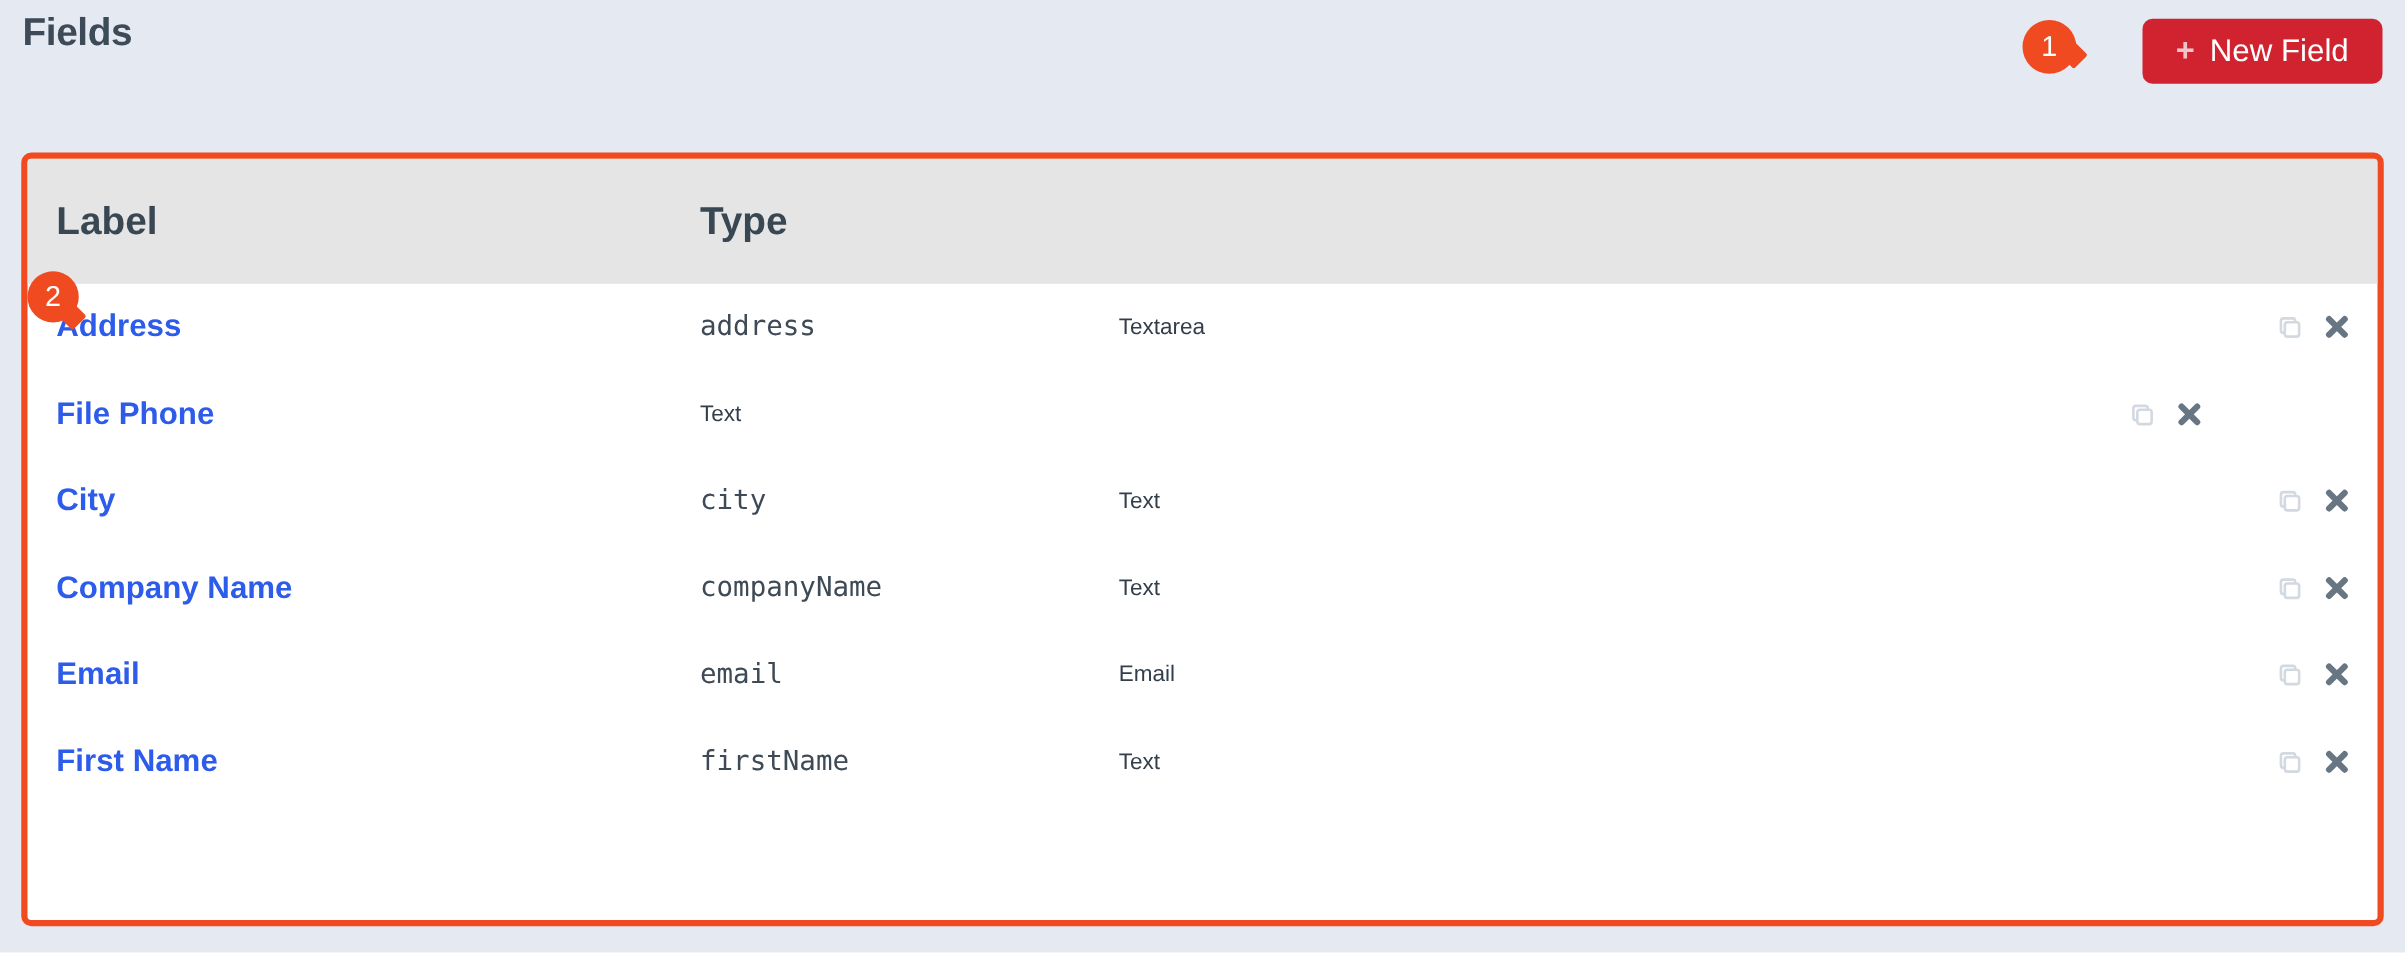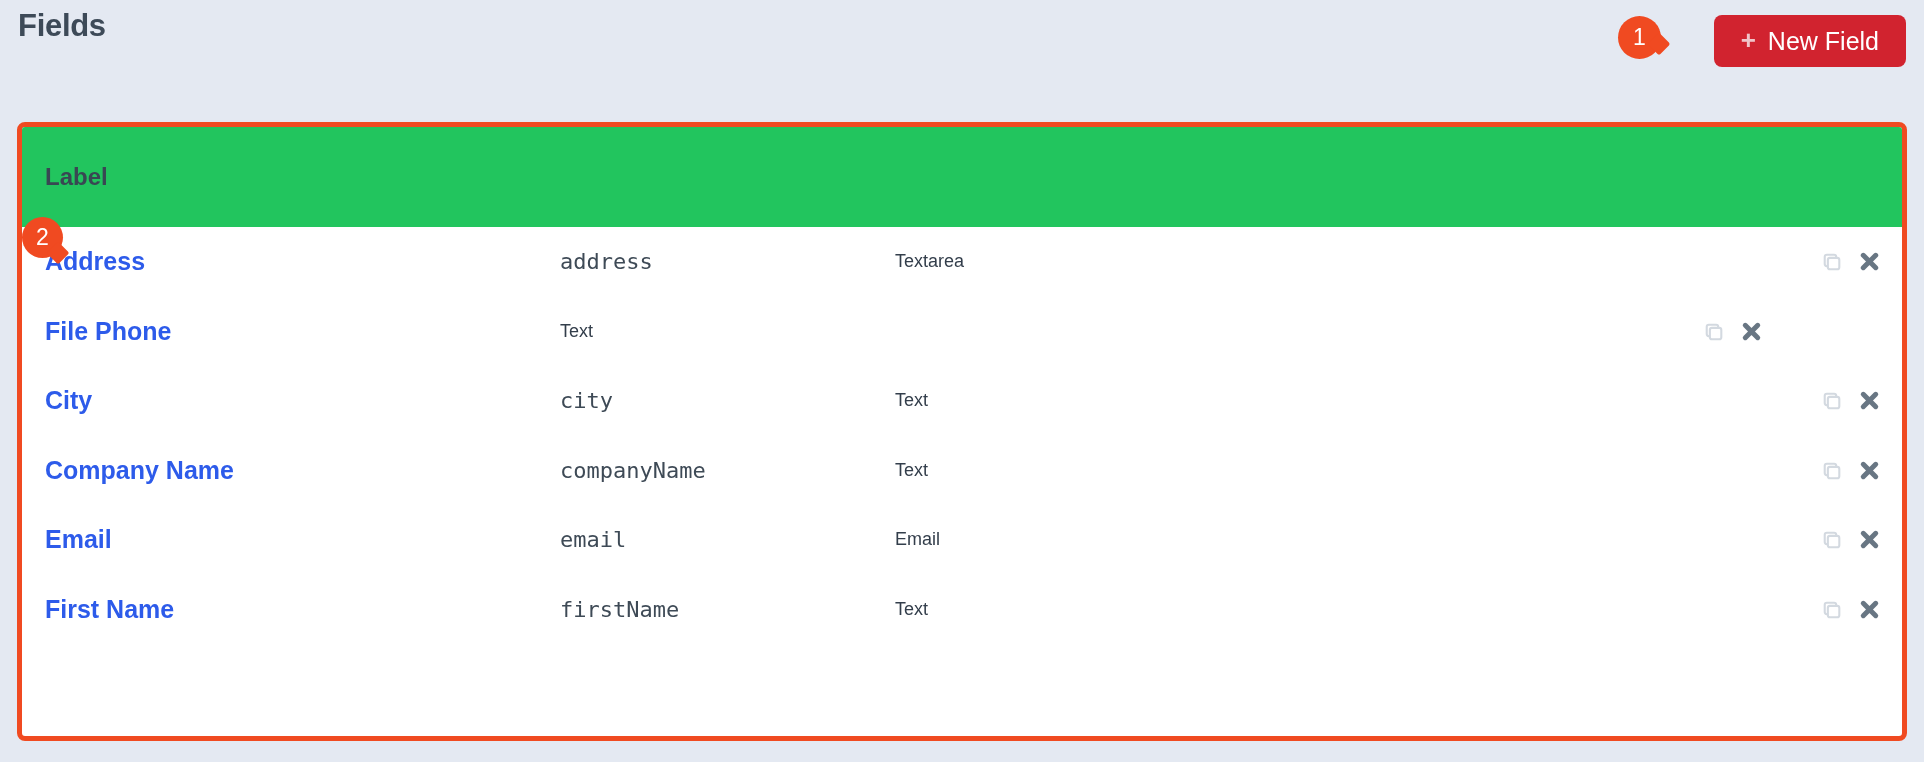--- a/index.html
+++ b/index.html
@@ -77,22 +77,22 @@
     overflow: hidden;
     display: flex; flex-direction: column;
   }
   .row-grid {
     display: grid;
     grid-template-columns: 515px 335px 1fr 118px;
     align-items: center;
   }
   .thead {
     flex: 0 0 100px;
-    background: #22c55e;
-    font-size: 24px; font-weight: 700;
+    background: #e5e5e5;
+    font-size: 31px; font-weight: 700;
     color: #394753;
   }
   .th, .td { padding-left: 23px; }
   .tr { height: 69.5px; }
   .cell-label a {
     color: #2d5bea;
     font-size: 25px; font-weight: 700;
     text-decoration: none;
     cursor: pointer;
   }
@@ -131,20 +131,21 @@
 </button>
 
 <div class="table-wrap">
   <div class="callout callout-2">
     <span>2</span>
   </div>
 
   <div class="fields-table">
     <div class="thead row-grid">
       <div class="th">Label</div>
+      <div class="th">Type</div>
       <div class="th"></div>
     </div>
     <div class="tbody" id="tbody">
   <div class="tr row-grid">
     <div class="td cell-label">
       <a>Address</a>
     </div>
     <div class="td cell-handle">address</div>
     <div class="td cell-type">Textarea</div>
     <div class="td cell-actions">

